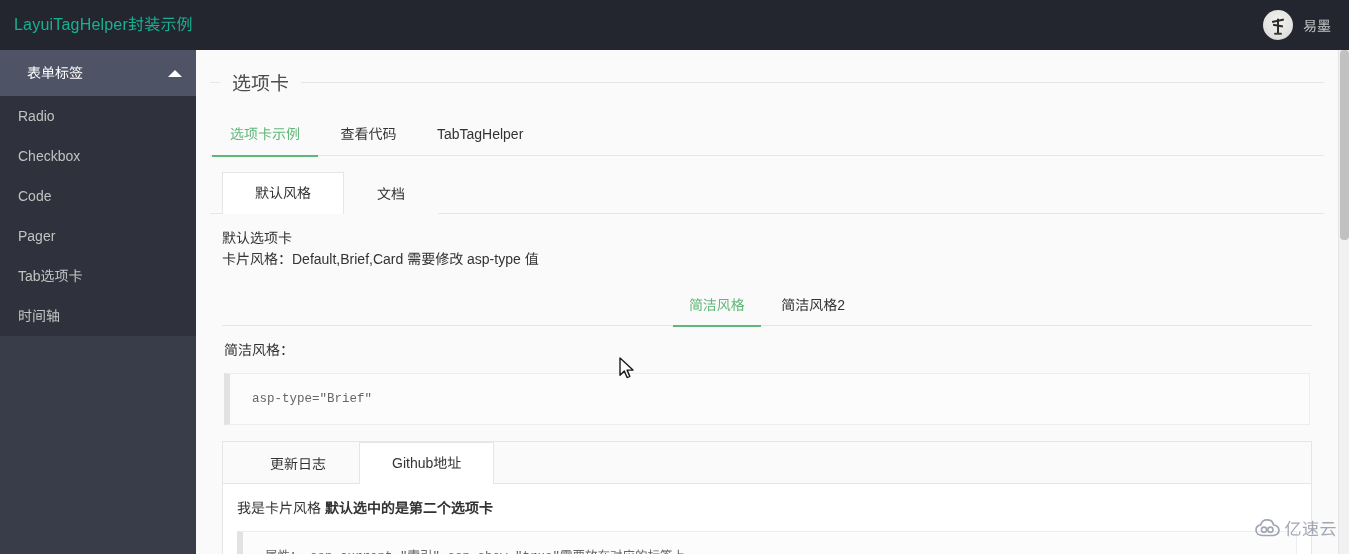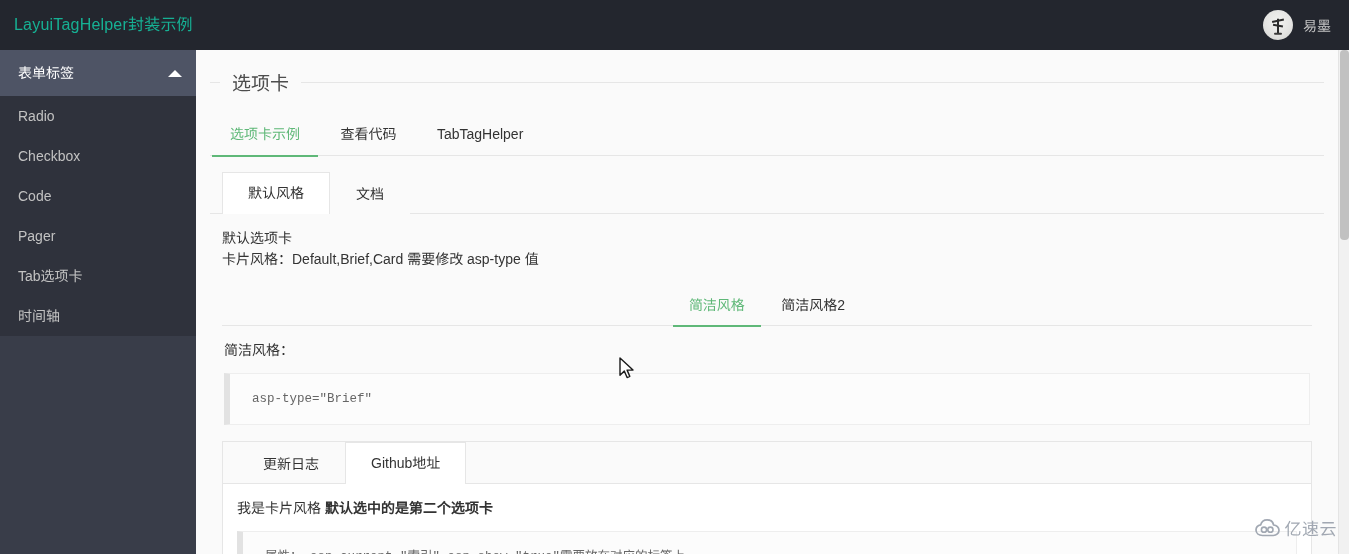--- a/index.html
+++ b/index.html
@@ -76,21 +76,21 @@
   
   .sidebar {
     position: absolute; left: 0; top: 50px;
     width: 196px; height: 504px;
     background: #393d49;
     overflow: hidden;
     z-index: 20;
   }
   .nav-group-title {
     height: 46px; line-height: 46px;
-    padding: 0 30px 0 18px;
+    padding: 0 30px 0 27px;
     color: #ffffff;
     font-size: 14px;
     position: relative;
     background: #4e5465;
     cursor: pointer;
     white-space: nowrap;
   }
   .caret {
     position: absolute; right: 14px; top: 50%;
     margin-top: -3px;
@@ -176,21 +176,21 @@
   .tab-card-head {
     height: 42px;
     border-bottom: 1px solid #e6e6e6;
     white-space: nowrap;
     font-size: 0;
     padding-left: 12px;
   }
   .tab-card-head .t {
     display: inline-block;
     height: 41px; line-height: 41px;
-    padding: 0 25px;
+    padding: 0 32px;
     font-size: 14px;
     color: #333333;
     background: #fafafa;
     border: 1px solid transparent;
     border-bottom: none;
     cursor: pointer;
     position: relative;
     vertical-align: bottom;
   }
   .tab-card-head .t.active {

